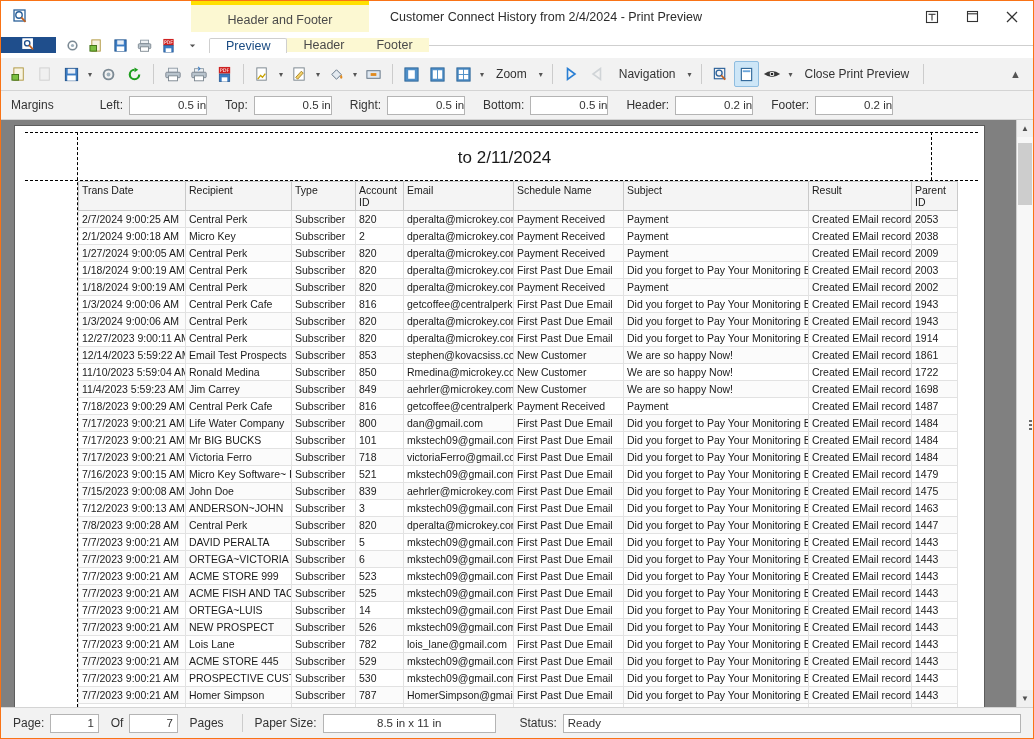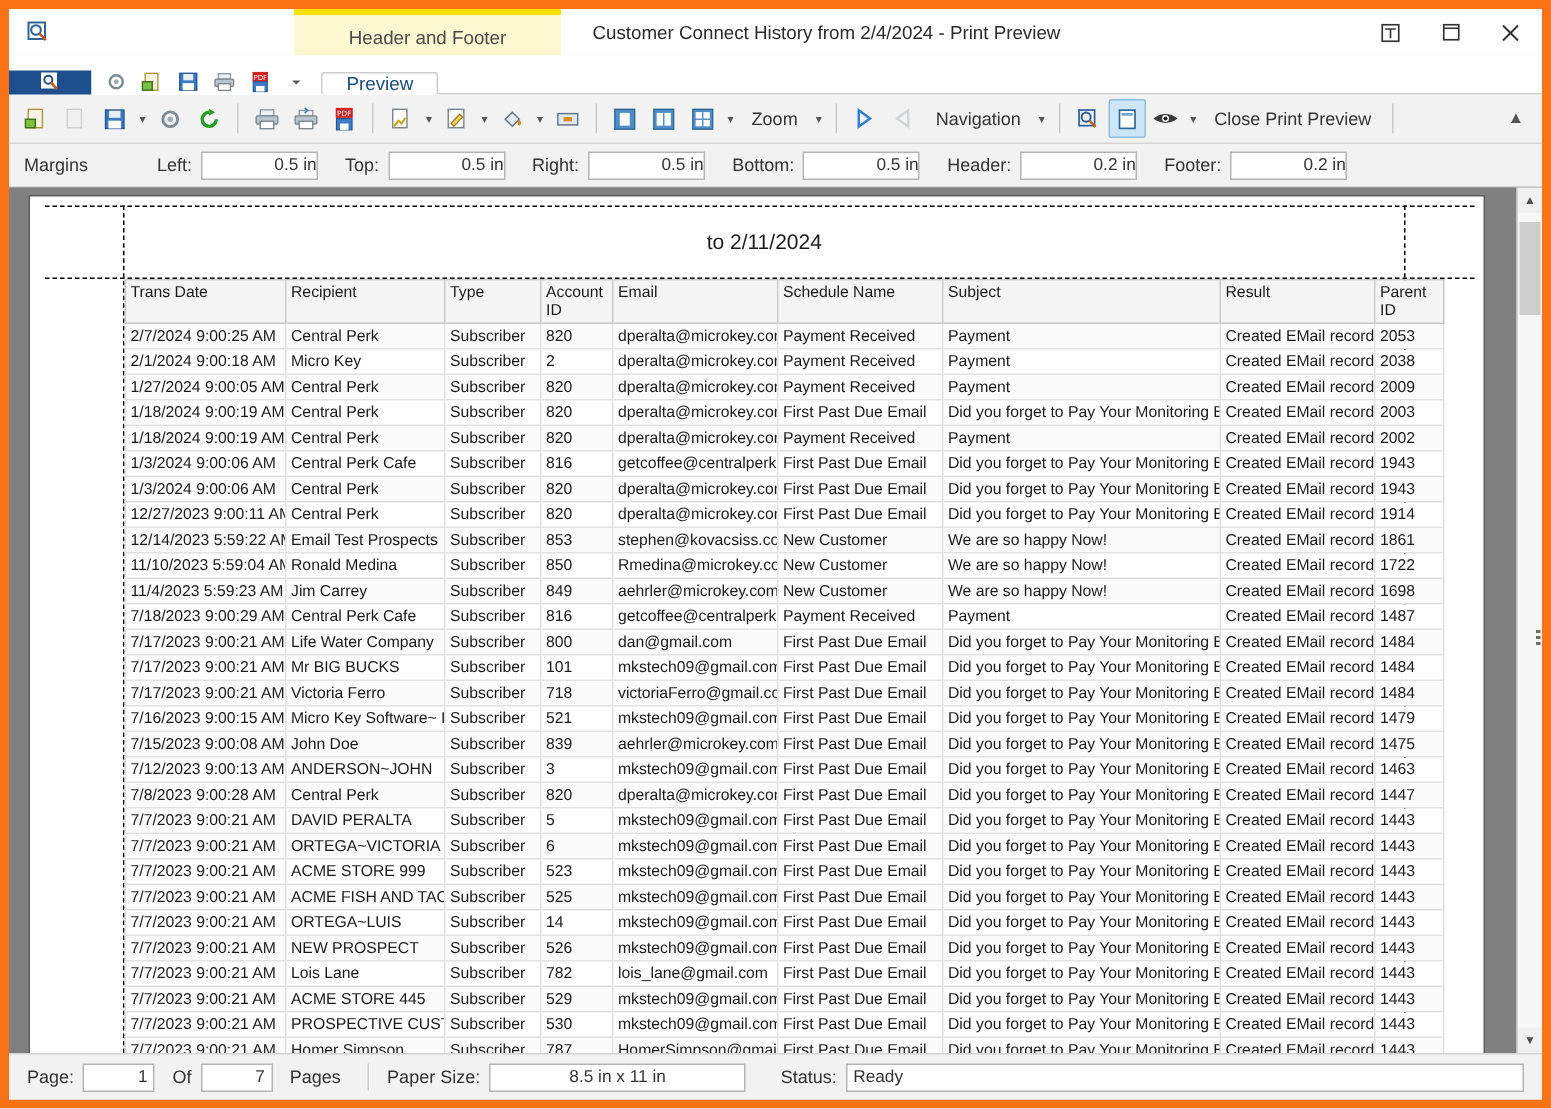--- a/index.html
+++ b/index.html
@@ -7,21 +7,21 @@
     margin: 0; padding: 0;
     width: 1034px; height: 739px;
     background: #ffffff;
     font-family: "Liberation Sans", sans-serif;
     overflow: hidden;
   }
   #app {
     position: relative;
     width: 1034px; height: 739px;
     background: #f4f4f4;
-    border: 6px solid #f97316;
+    border: 1px solid #f97316;
     display: flex;
     flex-direction: column;
   }
 
   
   .titlebar {
     position: relative;
     height: 31px;
     background: #ffffff;
     display: flex;
@@ -68,21 +68,21 @@
     width: 22px; height: 22px;
     display: flex; align-items: center; justify-content: center;
     color: #333;
     cursor: default;
   }
 
   
   .tabstrip {
     height: 26px;
     display: flex;
-    align-items: flex-end;
+    align-items: center;
     background: #ffffff;
     position: relative;
     flex: 0 0 auto;
   }
   .app-btn {
     width: 55px;
     background: #1f4e8c;
     display: flex;
     align-items: center;
     justify-content: center;
@@ -214,21 +214,21 @@
     position: absolute;
     left: 10px; right: 6px;
     top: 54px;
     border-top: 1px dashed #000;
   }
   .page-header {
     position: absolute;
     left: 62px; right: 52px;
     top: 22px;
     text-align: center;
-    font-size: 14px;
+    font-size: 17px;
     color: #1a1a1a;
     font-family: "Liberation Sans", sans-serif;
   }
   .report-table {
     position: absolute;
     left: 63px; right: 53px;
     top: 55px;
     border-collapse: collapse;
     table-layout: fixed;
     width: calc(100% - 116px);
@@ -417,20 +417,24 @@
           <rect x="5" y="11" width="6" height="4" fill="#ffffff"></rect>
         </svg>
       </span>
       <span class="ic">
         <svg width="9" height="9" viewBox="0 0 10 10">
             <path d="M2 4 L5 7 L8 4 Z" fill="#555"></path>
           </svg>
       </span>
     </div>
     <div class="tab">Preview</div>
+    <div class="ctx-wrap">
+      <div class="tab ctx">Header</div>
+      <div class="tab ctx">Footer</div>
+    </div>
     <div class="tabstrip-fill"></div>
   </div>
 
   <div class="ribbon">
     <div class="rb">
       <svg width="17" height="17" viewBox="0 0 18 18">
         <rect x="3" y="2" width="10" height="13" fill="#f7f3e2" stroke="#b09840" stroke-width="1"></rect>
         <rect x="1" y="9" width="7" height="6" fill="#7cc040" stroke="#3f7015" stroke-width="1"></rect>
       </svg>
     </div>

